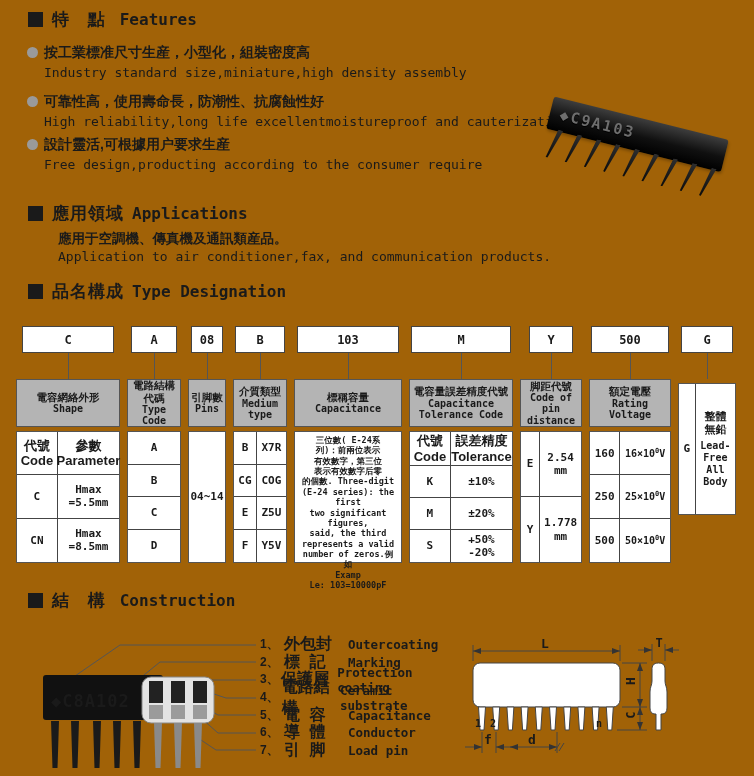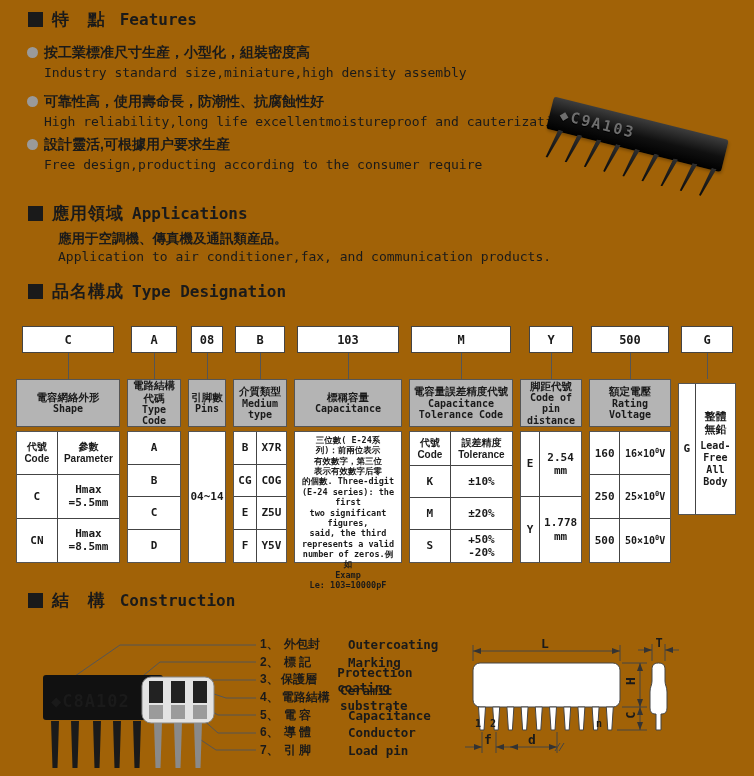--- a/index.html
+++ b/index.html
@@ -44,34 +44,34 @@
              justify-content:center; font-size:12px; font-weight:700; background:#fff; }
   .conn { width:0; height:26px; border-left:1px solid #555; }
   .hdr { width:100%; height:48px; background:#b4b4b4; border:1px solid #555; display:flex;
          flex-direction:column; align-items:center; justify-content:center; text-align:center; line-height:1.15; }
   .hzh { font-size:10.5px; font-weight:700; font-family:"Liberation Sans",sans-serif; }
   .hen { font-size:10px; font-weight:700; }
   .tbody { width:100%; height:132px; border:1px solid #555; margin-top:4px; background:#fff; }
   .grid { display:grid; width:100%; height:100%; }
   .cell { display:flex; flex-direction:column; align-items:center; justify-content:center;
           text-align:center; font-size:11px; font-weight:700; line-height:1.2; padding:1px; }
-  .cjk  { font-family:"Liberation Sans",sans-serif; font-size:10px; }
+  .cjk  { font-family:"Liberation Sans",sans-serif; font-size:13px; }
   .br { border-right:1px solid #444; } .bb { border-bottom:1px solid #444; }
   .note { font-size:8.5px; line-height:1.22; padding:3px 4px; text-align:center; font-weight:700;
           font-family:"DejaVu Sans Mono","DejaVu Sans",sans-serif; }
   .volt { font-size:10px; font-weight:700; white-space:nowrap; }
   .volt sup { font-size:7px; }
   .lf-zh { font-size:11px; font-weight:700; font-family:"Liberation Sans",sans-serif; }
   .lf-en { font-size:10px; font-weight:700; margin-top:4px; }
 
   
   .legend { position:absolute; left:260px; top:636px; width:196px; }
   .lrow { display:flex; height:17.6px; align-items:center; }
   .lnum { width:24px; font-size:12px; font-weight:700; font-family:"Liberation Sans",sans-serif; }
-  .lzh  { width:64px; font-size:12px; font-weight:700; font-family:Liberation Serif, serif; }
+  .lzh  { width:64px; font-size:16px; font-weight:700; font-family:Liberation Mono, monospace; }
   .len  { font-size:12.5px; font-weight:700; }
   .csvg { position:absolute; }
   svg text { font-family:"DejaVu Sans Mono",monospace; fill:#1a1a1a; }
 </style>
 </head>
 <body>
 
 <div class="page">
 
   <div class="sec-h" style="left:28px;top:8px;">

